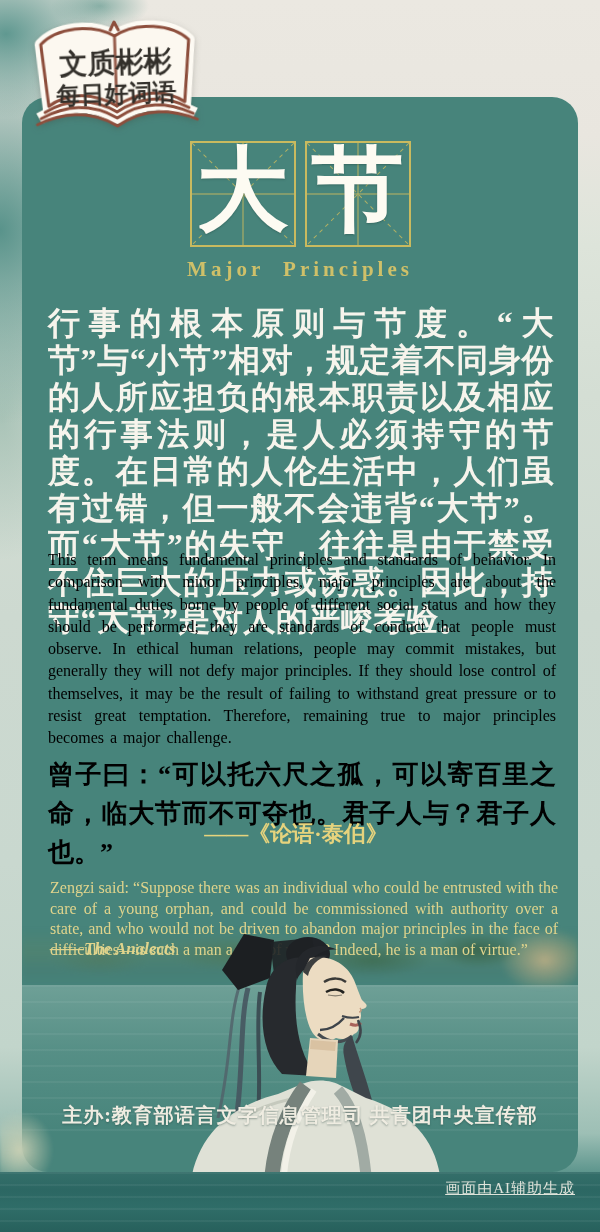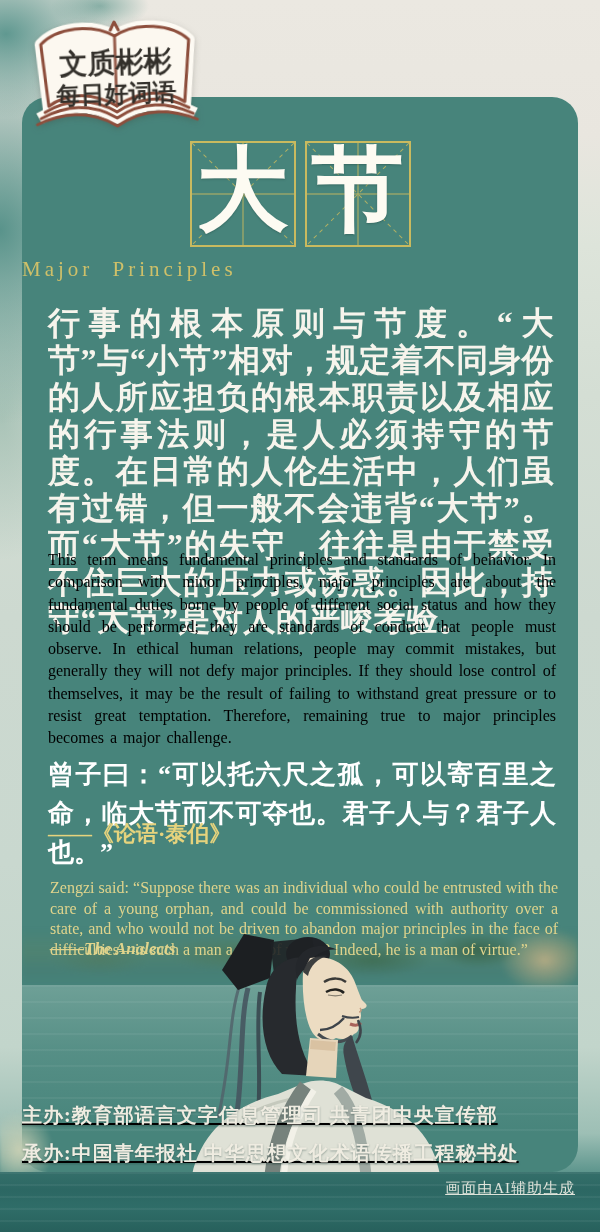--- a/index.html
+++ b/index.html
@@ -46,60 +46,60 @@
   .title-row{position:absolute;left:0;top:44px;width:556px;display:flex;justify-content:center;gap:9px;}
   .gridbox{position:relative;width:106px;height:106px;border:2px solid #c9ba5f;box-sizing:border-box;}
   .gridbox svg{position:absolute;left:0;top:0;width:100%;height:100%;}
   .gridbox .han{
     position:absolute;left:0;top:-4px;width:100%;height:100%;
     display:flex;align-items:center;justify-content:center;
     font-size:92px;color:#fdfbf2;font-weight:600;line-height:1;
     text-shadow:0 1px 2px rgba(30,60,55,.35);
   }
   .title-en{
-    position:absolute;left:0;top:160px;width:556px;
-    color:#cfc069;font-size:21px;font-weight:normal;letter-spacing:4px;word-spacing:10px;
+    position:absolute;left:0;top:160px;width:556px;text-align:center;
+    color:#cfc069;font-size:21px;font-weight:bold;letter-spacing:4px;word-spacing:10px;
   }
   .cn-def{
     position:absolute;left:26px;top:208px;width:506px;
     color:#f6f4ec;font-size:32px;line-height:37px;letter-spacing:.5px;
     text-align:justify;font-weight:700;
   }
   .en-def{
     position:absolute;left:26px;top:452px;width:508px;
     color:#000000;font-size:16px;line-height:22.3px;text-align:justify;word-spacing:2px;
   }
   .cn-quote{
     position:absolute;left:26px;top:658px;width:508px;
-    color:#ffffff;font-size:26px;line-height:39px;font-weight:bold;text-align:justify;
+    color:#000000;font-size:26px;line-height:39px;font-weight:bold;text-align:justify;
   }
   .cn-quote-src{
     position:absolute;left:26px;top:722px;width:508px;padding-right:12px;box-sizing:border-box;
-    color:#e6d37d;font-size:22px;font-weight:bold;text-align:left;
+    color:#e6d37d;font-size:22px;font-weight:bold;text-align:center;
   }
   .en-quote{
     position:absolute;left:28px;top:757px;width:508px;
     color:#e0d48c;font-size:16px;line-height:20.5px;text-align:justify;margin-top:24px;
   }
   .en-quote-src{
     position:absolute;left:28px;top:842px;width:480px;
     color:#e0d48c;font-size:17px;font-style:italic;font-weight:bold;text-align:left;
   }
   .figure{position:absolute;left:182px;top:928px;width:270px;height:247px;z-index:3;}
   .rock{
     position:absolute;left:0;top:1102px;width:64px;height:80px;z-index:2;filter:blur(1.5px);
     background:radial-gradient(46px 52px at 30% 60%, rgba(202,208,180,.95), rgba(202,208,180,0) 75%);
   }
   .bottom-band{
     position:absolute;left:0;top:1172px;width:600px;height:60px;z-index:4;
     background:
       repeating-linear-gradient(180deg, rgba(255,255,255,.05) 0 2px, rgba(255,255,255,0) 2px 12px),
       linear-gradient(180deg,#356f6a 0%,#2c6763 30%,#2f6d68 60%,#27605c 100%);
   }
-  .footer{position:absolute;left:22px;top:1096px;width:556px;z-index:5;text-align:left;text-decoration:underline;}
+  .footer{position:absolute;left:22px;top:1096px;width:556px;z-index:5;text-align:center;}
   .footer .f-line{
     color:#efece1;font-size:20px;font-weight:600;letter-spacing:1px;line-height:38px;
     text-shadow:0 1px 2px rgba(30,60,55,.4);
   }
   .ai-note{
     position:absolute;right:25px;top:1179px;z-index:5;
     color:#dfe3da;font-size:15px;letter-spacing:1px;text-decoration:underline;
   }
   .badge text{font-family:"Liberation Serif","DejaVu Serif",serif;fill:#33302b;}
 </style>
@@ -186,21 +186,20 @@
   <path d="M156,162 C172,180 180,208 184,247" stroke="#9aa59e" stroke-width="11" fill="none" opacity=".9"></path>
   <path d="M124,158 C106,182 94,210 90,247" stroke="#76827c" stroke-width="15" fill="none"></path>
   <path d="M132,162 C116,186 105,212 102,247" stroke="#f2f1e8" stroke-width="6" fill="none"></path>
 </svg>
 
 <div class="rock"></div>
 <div class="bottom-band"></div>
 
 <div class="footer">
   <div class="f-line">主办:教育部语言文字信息管理司  共青团中央宣传部</div>
-  <div class="f-line">承办:中国青年报社  中华思想文化术语传播工程秘书处</div>
 </div>
 <div class="ai-note">画面由AI辅助生成</div>
 
 <svg class="badge" viewBox="0 0 176 128">
   <g stroke="#fdfaf3" stroke-width="12" stroke-linejoin="round" fill="none">
     <path d="M88,20 C66,6 30,10 14,26 L20,92 C40,78 66,80 88,94 C110,80 136,78 156,92 L162,26 C146,10 110,6 88,20 Z"></path>
     <path d="M10,100 C40,84 66,88 88,102 C110,88 136,84 166,100"></path>
   </g>
   <g stroke="#8d4e3c" stroke-width="3" stroke-linejoin="round" stroke-linecap="round">
     <path d="M88,20 C66,6 30,10 14,26 L20,88 C40,74 66,76 88,90 C110,76 136,74 156,88 L162,26 C146,10 110,6 88,20 Z" fill="#fcf8f0"></path>

